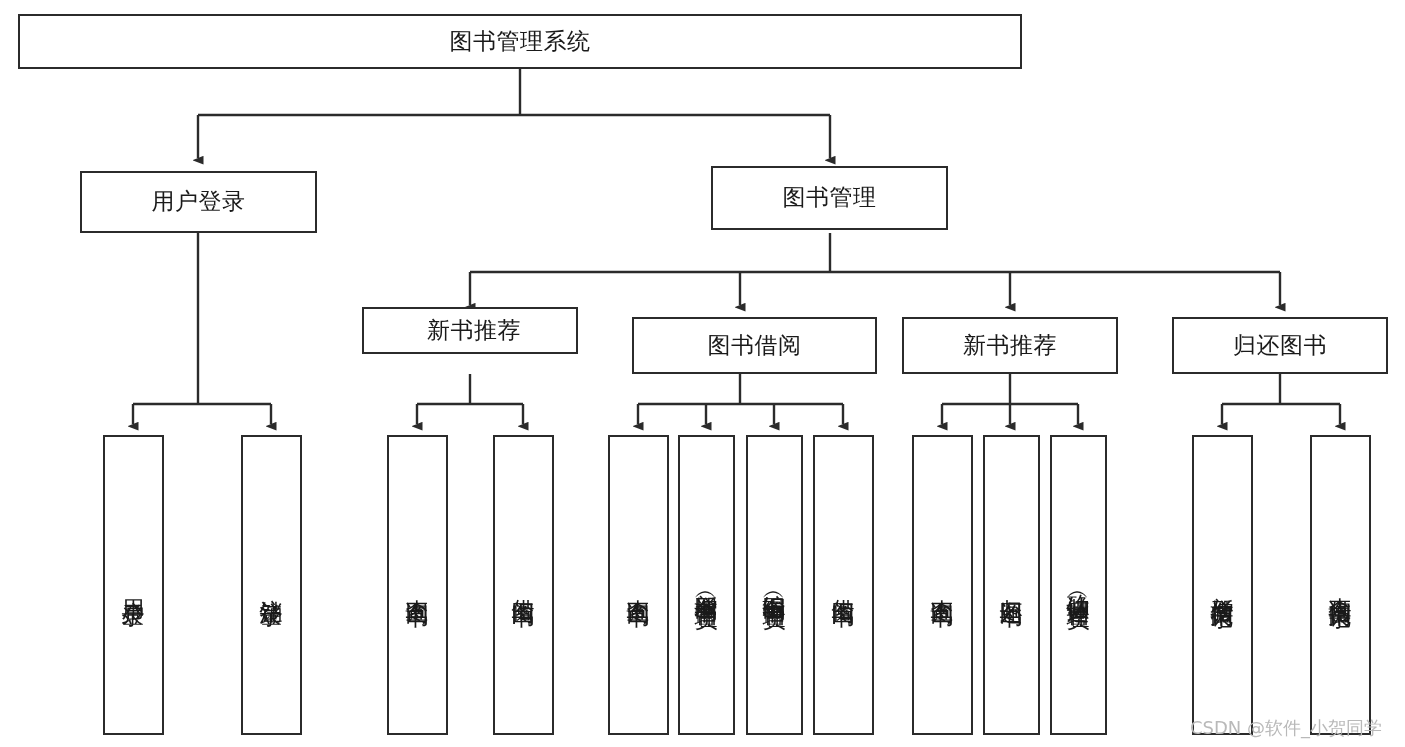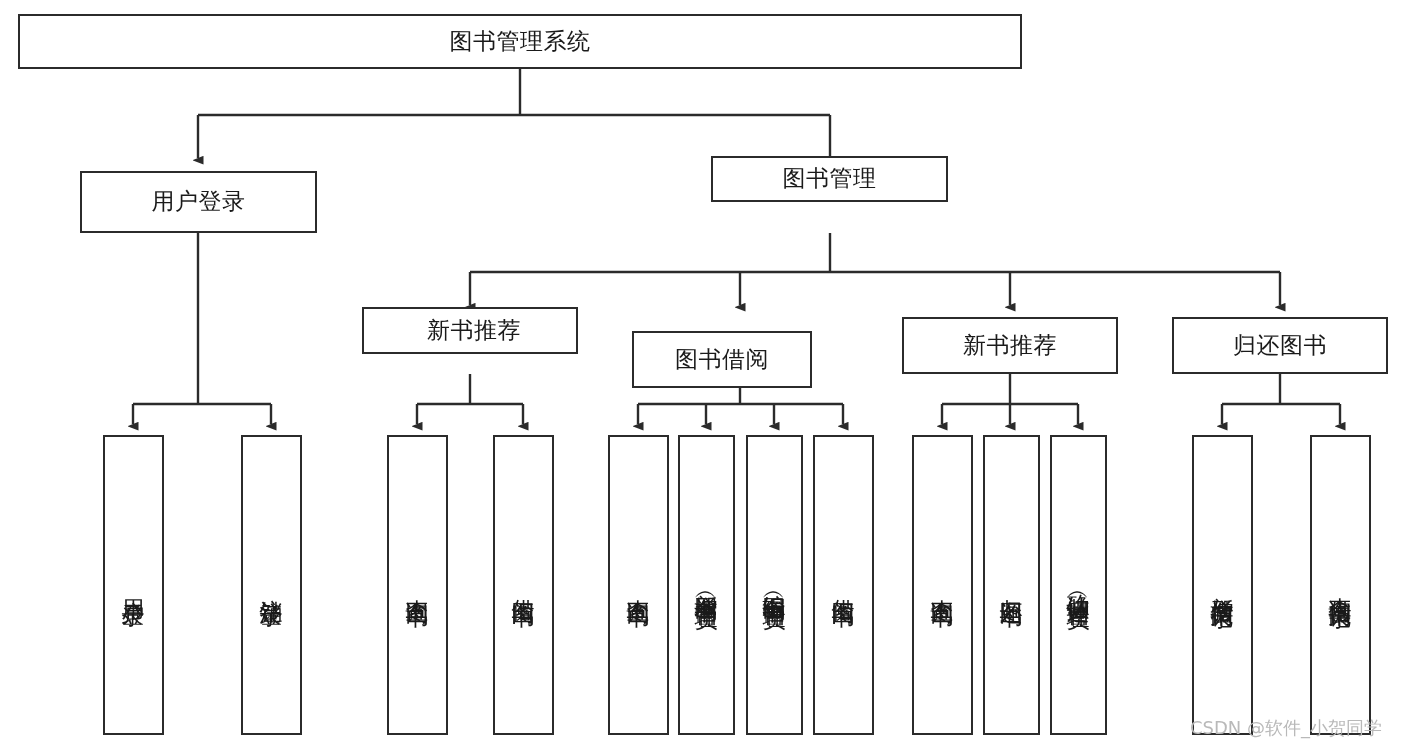--- a/index.html
+++ b/index.html
@@ -128,28 +128,28 @@
     </g>
   </svg>
 
   <div class="node root horizontal" style="left:18px; top:14px; width:1004px; height:55px;">
     <span class="label">图书管理系统</span>
   </div>
 
   <div class="node horizontal" style="left:80px; top:171px; width:237px; height:62px;">
     <span class="label">用户登录</span>
   </div>
-  <div class="node horizontal" style="left:711px; top:156px; width:237px; height:46px;">
+  <div class="node horizontal" style="left:711px; top:166px; width:237px; height:64px;">
     <span class="label">图书管理</span>
   </div>
 
   <div class="node horizontal" style="left:362px; top:307px; width:216px; height:47px;padding-left:8px;">
     <span class="label">新书推荐</span>
   </div>
-  <div class="node horizontal" style="left:632px; top:331px; width:180px; height:57px;">
+  <div class="node horizontal" style="left:632px; top:317px; width:245px; height:57px;">
     <span class="label">图书借阅</span>
   </div>
   <div class="node horizontal" style="left:902px; top:317px; width:216px; height:57px;">
     <span class="label">新书推荐</span>
   </div>
   <div class="node horizontal" style="left:1172px; top:317px; width:216px; height:57px;">
     <span class="label">归还图书</span>
   </div>
 
   <div class="node vertical" style="left:103px; top:435px; width:61px; height:300px;">

